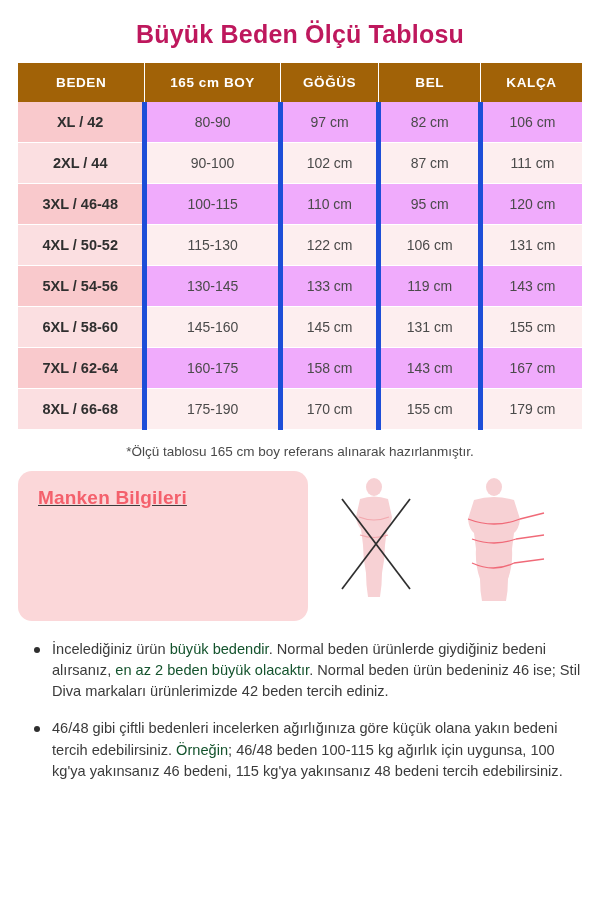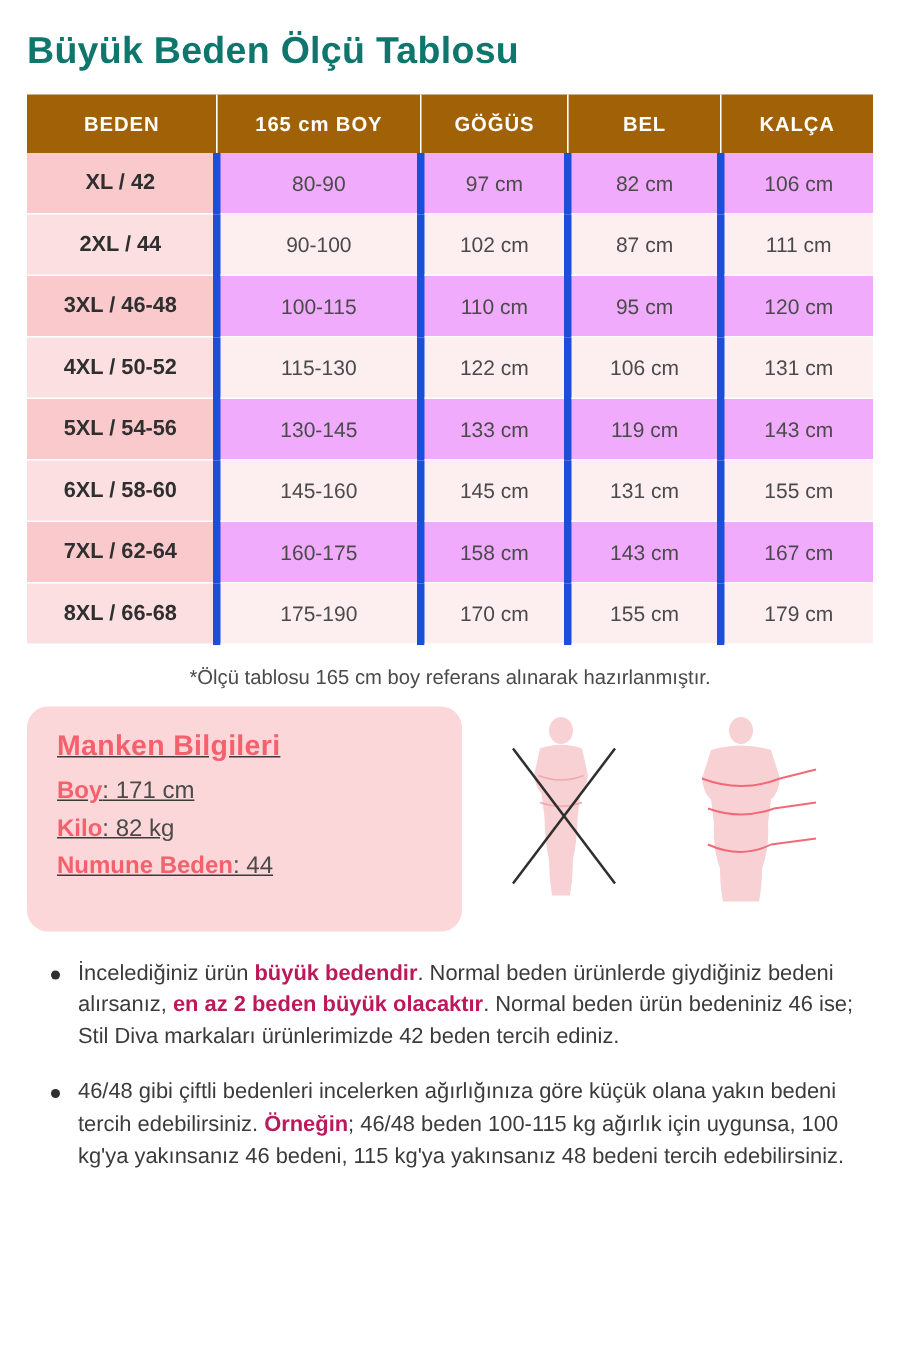--- a/index.html
+++ b/index.html
@@ -18,24 +18,24 @@
   }
   .page {
     width: 600px;
     height: 900px;
     position: relative;
     padding: 0 18px;
   }
 
   
   .title {
-    text-align: left;
+    text-align: center;
     font-size: 25px;
     font-weight: bold;
-    color: #0f766e;
+    color: #be185d;
     letter-spacing: 0.2px;
     padding-top: 20px;
     padding-bottom: 14px;
   }
 
   
   table.size-table {
     width: 100%;
     border-collapse: collapse;
     table-layout: fixed;
@@ -139,21 +139,21 @@
   ul.notes-list li:before {
     content: "";
     position: absolute;
     left: -4px;
     top: 8px;
     width: 6px;
     height: 6px;
     background: #2f2f2f;
     border-radius: 50%;
   }
-  ul.notes-list li b { font-weight: bold; color: #be185d; }
+  ul.notes-list li b { font-weight: normal; color: #14532d; }
 </style>
 </head>
 <body>
 
 <div class="page">
 
   <div class="title">Büyük Beden Ölçü Tablosu</div>
 
   <table class="size-table">
     <colgroup>
@@ -230,25 +230,20 @@
           <td>179 cm</td>
         </tr>
       </tbody>
   </table>
 
   <div class="footnote">*Ölçü tablosu 165 cm boy referans alınarak hazırlanmıştır.</div>
 
   <div class="model-block">
     <div class="model-card">
       <h2>Manken Bilgileri</h2>
-      <div id="model-rows">
-          <div class="model-row"><b>Boy</b><span>: 171 cm</span></div>
-          <div class="model-row"><b>Kilo</b><span>: 82 kg</span></div>
-          <div class="model-row"><b>Numune Beden</b><span>: 44</span></div>
-        </div>
     </div>
 
     <div class="figures">
       <svg width="250" height="140" viewBox="0 0 250 140">
 
         <g fill="#f7d1d4" stroke="none">
           <ellipse cx="52" cy="14" rx="8" ry="9"></ellipse>
           <path d="M38 26 Q52 21 66 26 L70 44 Q69 52 65 56 L63 72 Q63 86 60 100 Q60 112 58 124 L46 124 Q44 112 44 100 Q41 86 41 72 L39 56 Q35 52 34 44 Z"></path>
         </g>
         <g stroke="#f2a8ae" stroke-width="1.1" fill="none">

